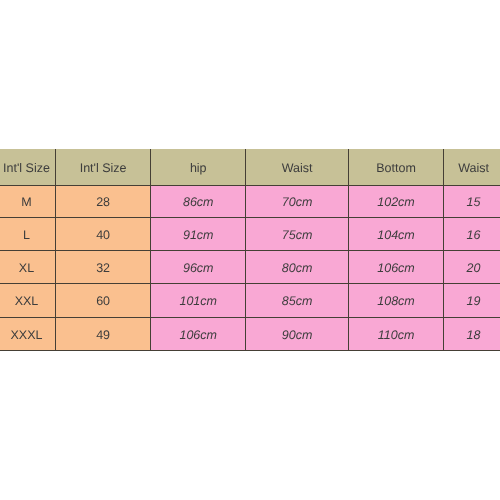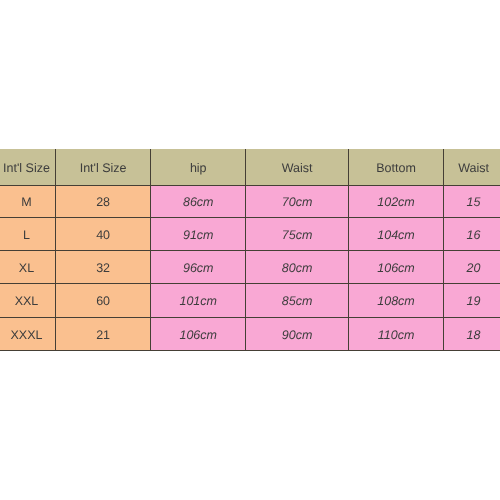--- a/index.html
+++ b/index.html
@@ -79,21 +79,21 @@
           <tr class="r4">
             <td class="sz"><span class="cv">XXL</span></td>
             <td class="sz"><span class="cv">60</span></td>
             <td class="val"><span class="cv">101cm</span></td>
             <td class="val"><span class="cv">85cm</span></td>
             <td class="val"><span class="cv">108cm</span></td>
             <td class="val"><span class="cv">19</span></td>
           </tr>
           <tr class="r5">
             <td class="sz"><span class="cv">XXXL</span></td>
-            <td class="sz"><span class="cv">21</span></td>
+            <td class="sz"><span class="cv">49</span></td>
             <td class="val"><span class="cv">106cm</span></td>
             <td class="val"><span class="cv">90cm</span></td>
             <td class="val"><span class="cv">110cm</span></td>
             <td class="val"><span class="cv">18</span></td>
           </tr>
         </tbody>
     </table>
   </div>
 </div>
 

